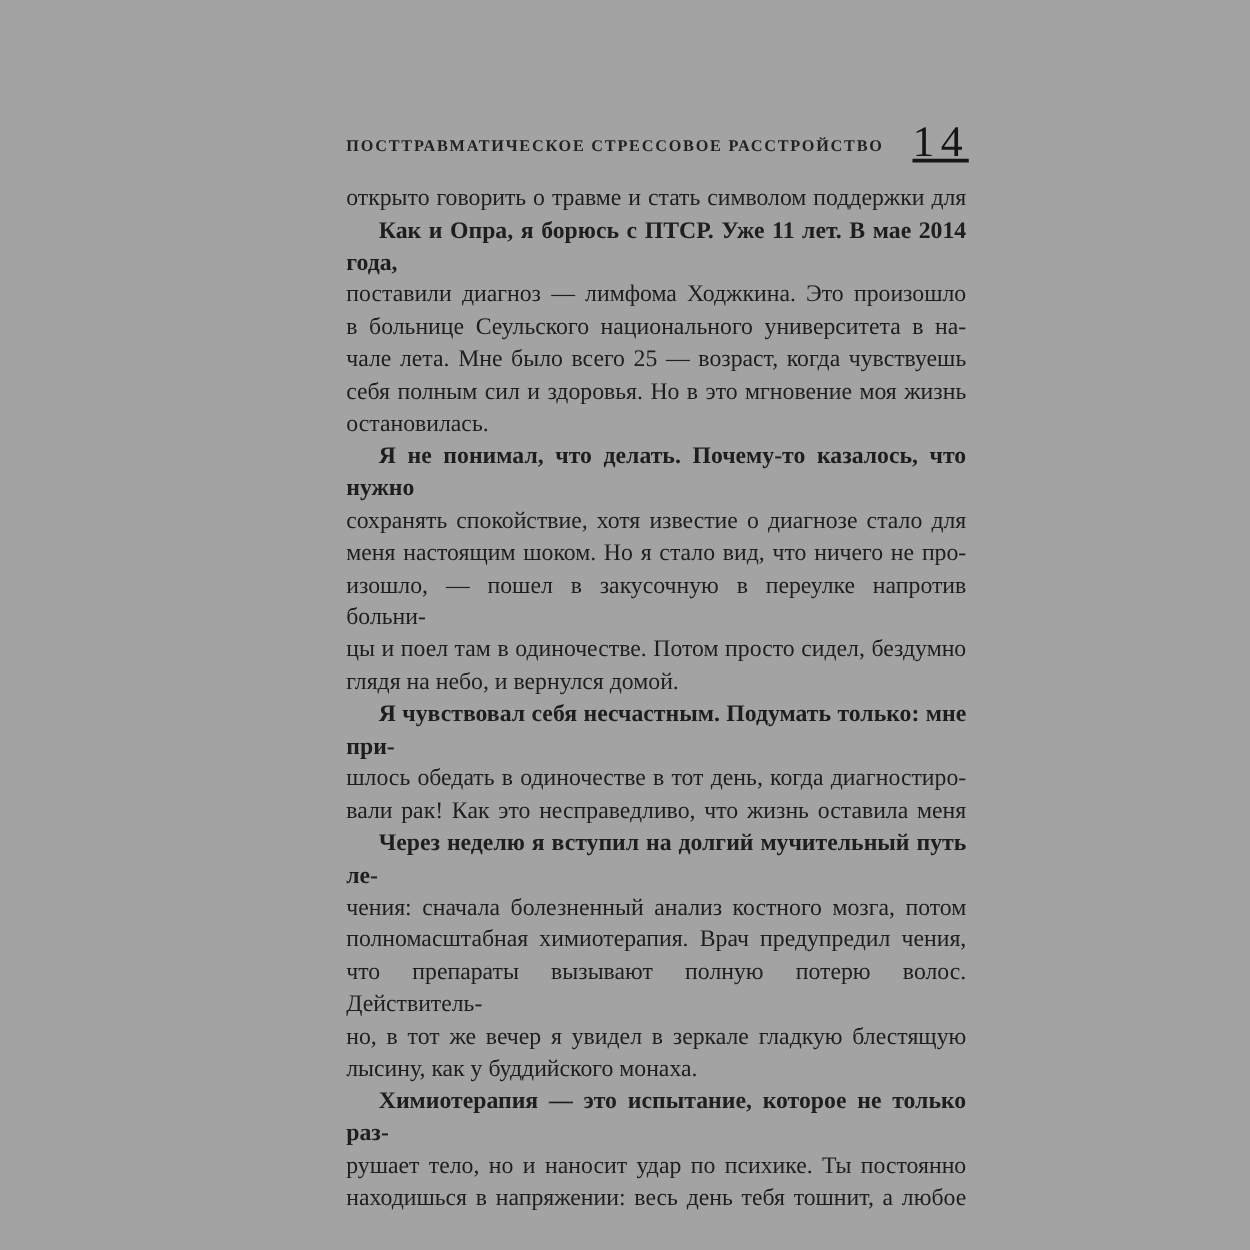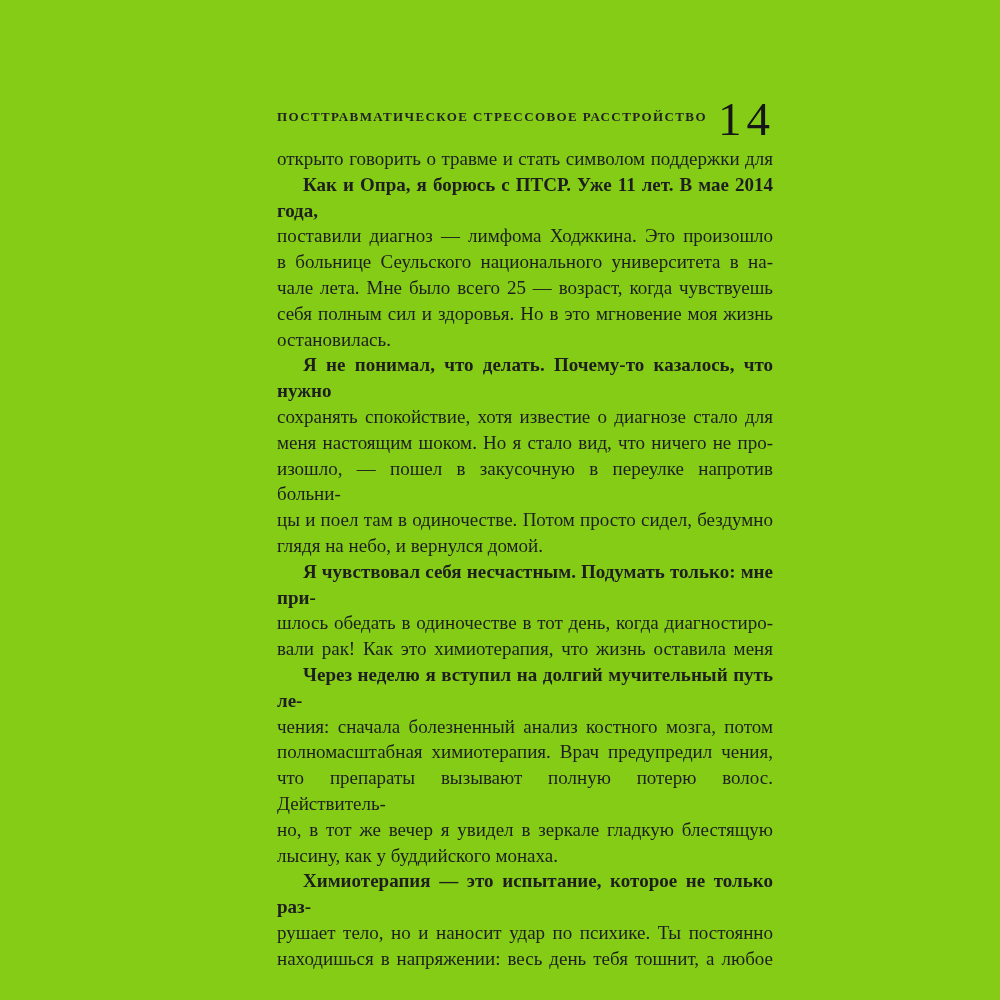--- a/index.html
+++ b/index.html
@@ -4,21 +4,21 @@
 <style>
   html, body {
     margin: 0;
     padding: 0;
     background: #ffffff;
   }
   .page {
     position: relative;
     width: 1000px;
     height: 1000px;
-    background: #84cc16;
+    background: #a3a3a3;
     overflow: hidden;
     font-family: "Liberation Serif", "DejaVu Serif", serif;
     color: #1e1e1e;
   }
   .text-block {
     position: absolute;
     left: 277px;
     top: 0;
     width: 496px;
     height: 1000px;
@@ -38,25 +38,26 @@
     font-weight: 700;
     letter-spacing: 1.4px;
     text-transform: uppercase;
     color: #222222;
     white-space: nowrap;
   }
   .page-num {
     position: absolute;
     right: -2px;
     top: -4px;
-    font-size: 47px;
+    font-size: 35px;
     font-weight: 400;
     letter-spacing: 5px;
     color: #161616;
     line-height: 1;
+    text-decoration: underline;
   }
   .body-text {
     position: absolute;
     top: 146px;
     left: 0;
     right: 0;
     font-size: 19px;
     line-height: 25.8px;
   }
   .paragraph { margin: 0; padding: 0; }
@@ -98,21 +99,21 @@
           <div class="line indent">Я не понимал, что делать. Почему-то казалось, что нужно</div>
           <div class="line">сохранять спокойствие, хотя известие о диагнозе стало для</div>
           <div class="line">меня настоящим шоком. Но я стало вид, что ничего не про-</div>
           <div class="line">изошло, — пошел в закусочную в переулке напротив больни-</div>
           <div class="line">цы и поел там в одиночестве. Потом просто сидел, бездумно</div>
           <div class="line last">глядя на небо, и вернулся домой.</div>
         </div>
         <div class="paragraph">
           <div class="line indent">Я чувствовал себя несчастным. Подумать только: мне при-</div>
           <div class="line">шлось обедать в одиночестве в тот день, когда диагностиро-</div>
-          <div class="line">вали рак! Как это химиотерапия, что жизнь оставила меня</div>
+          <div class="line">вали рак! Как это несправедливо, что жизнь оставила меня</div>
         </div>
         <div class="paragraph">
           <div class="line indent">Через неделю я вступил на долгий мучительный путь ле-</div>
           <div class="line">чения: сначала болезненный анализ костного мозга, потом</div>
           <div class="line">полномасштабная химиотерапия. Врач предупредил чения,</div>
           <div class="line">что препараты вызывают полную потерю волос. Действитель-</div>
           <div class="line">но, в тот же вечер я увидел в зеркале гладкую блестящую</div>
           <div class="line last">лысину, как у буддийского монаха.</div>
         </div>
         <div class="paragraph">

